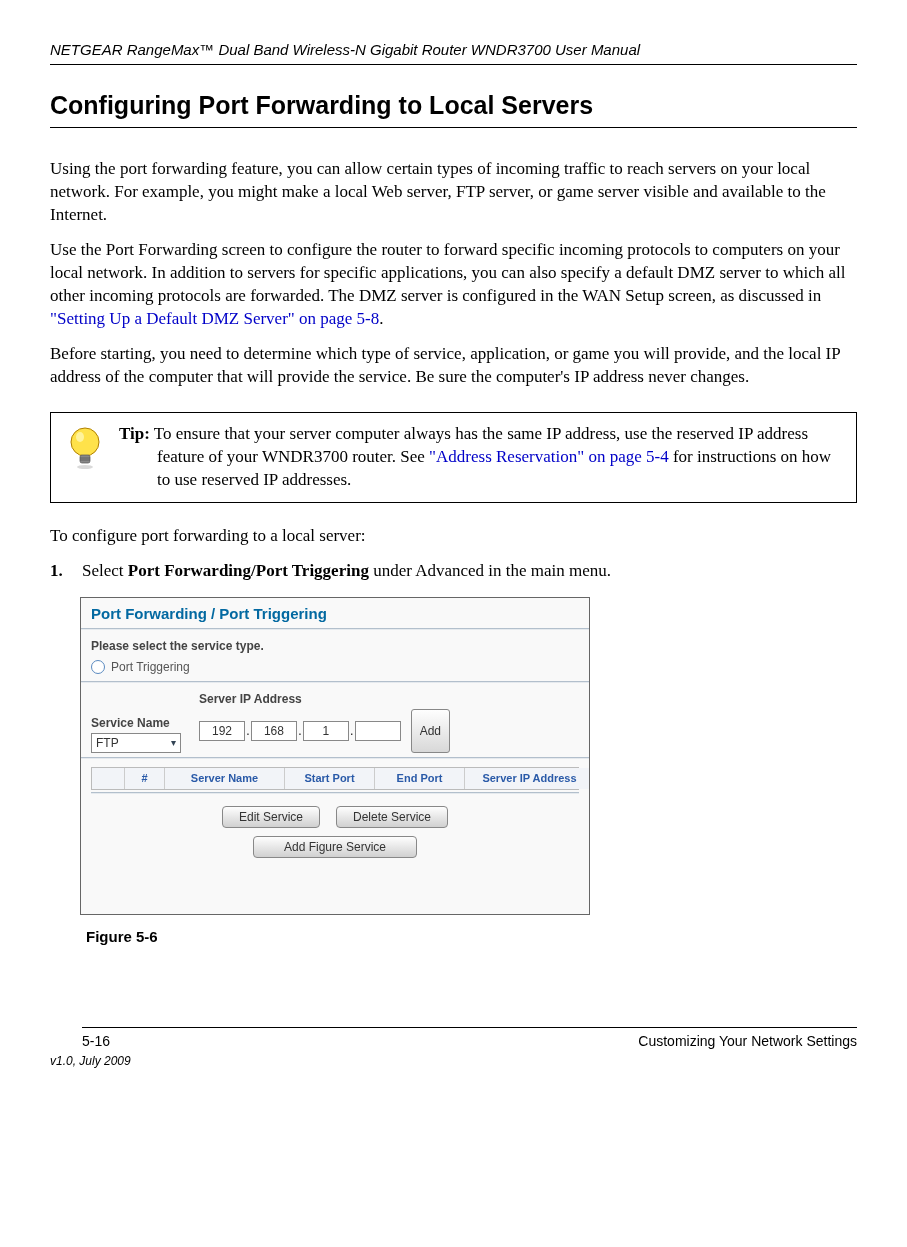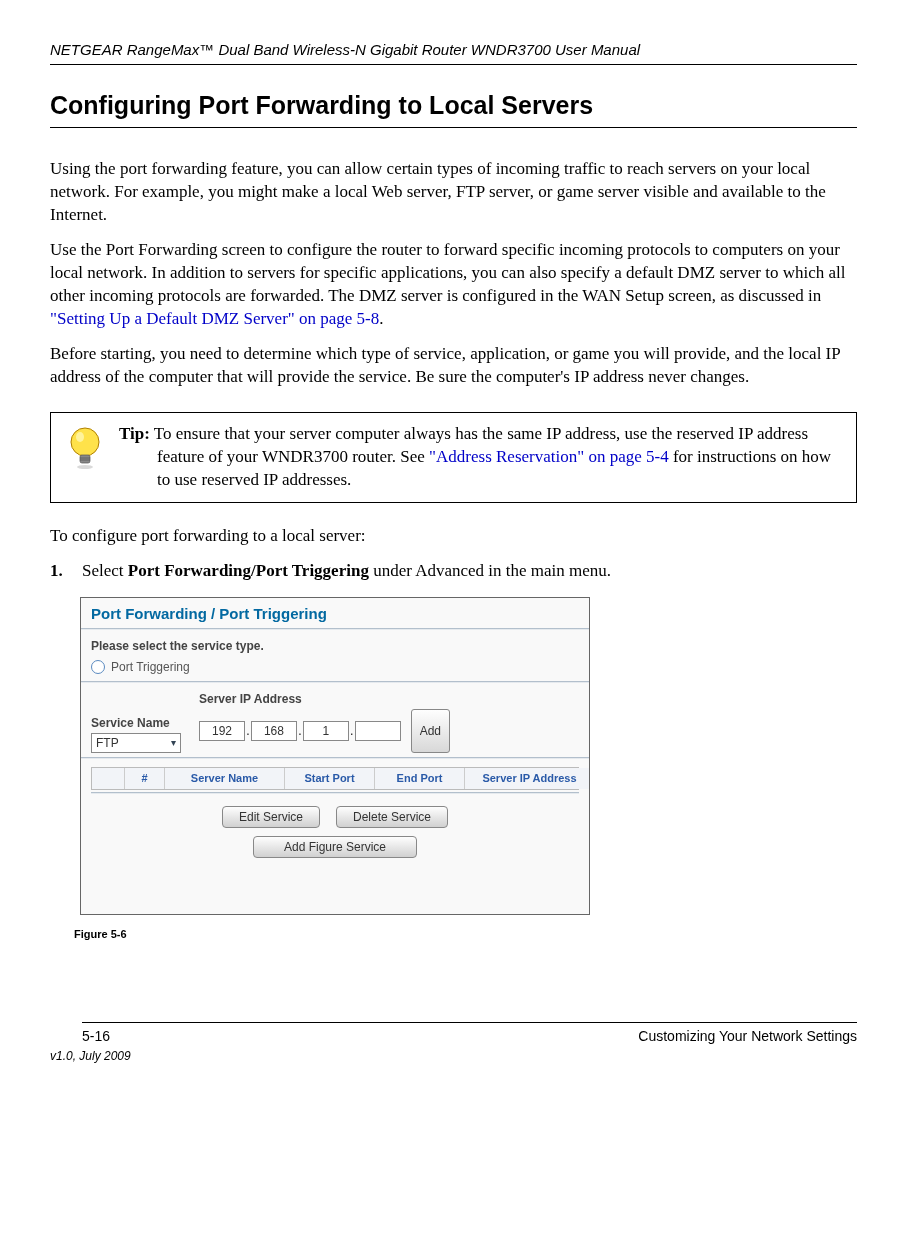--- a/index.html
+++ b/index.html
@@ -139,22 +139,22 @@
   .btn-row { display:flex; justify-content:center; gap:16px; margin-top:12px;}
   .ui-button {
     background: linear-gradient(#fefefe,#d0d0d0);
     border:1px solid #888; border-radius:4px;
     padding: 2px 16px; font-size:12px; color:#333;
   }
   .ui-button.wide { padding: 2px 30px; }
   .fig-caption {
     font-family: Arial, Helvetica, sans-serif;
     font-weight: bold;
-    font-size: 11px;
-    margin: 12px 0 0 24px;
+    font-size: 15px;
+    margin: 12px 0 0 36px;
   }
   .footer-line {
     border-top: 1.5px solid #000;
     margin-top: 80px;
     padding-top: 4px;
     display:flex;
     justify-content: space-between;
     font-family: Arial, Helvetica, sans-serif;
     font-size: 14px;
     margin-left: 32px;

